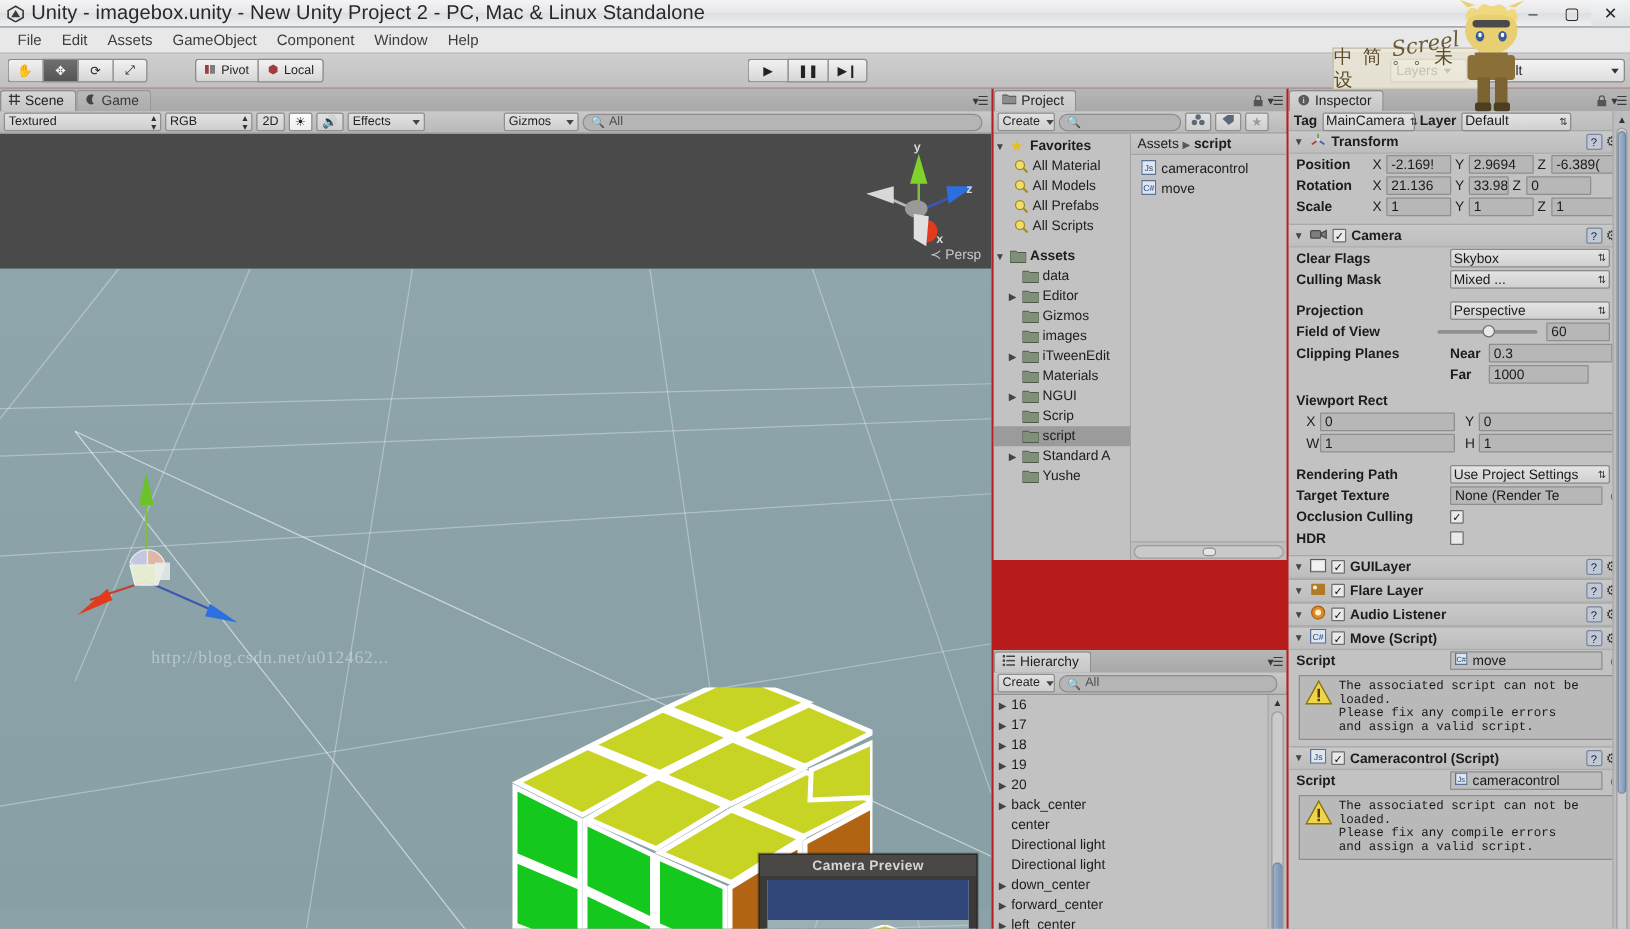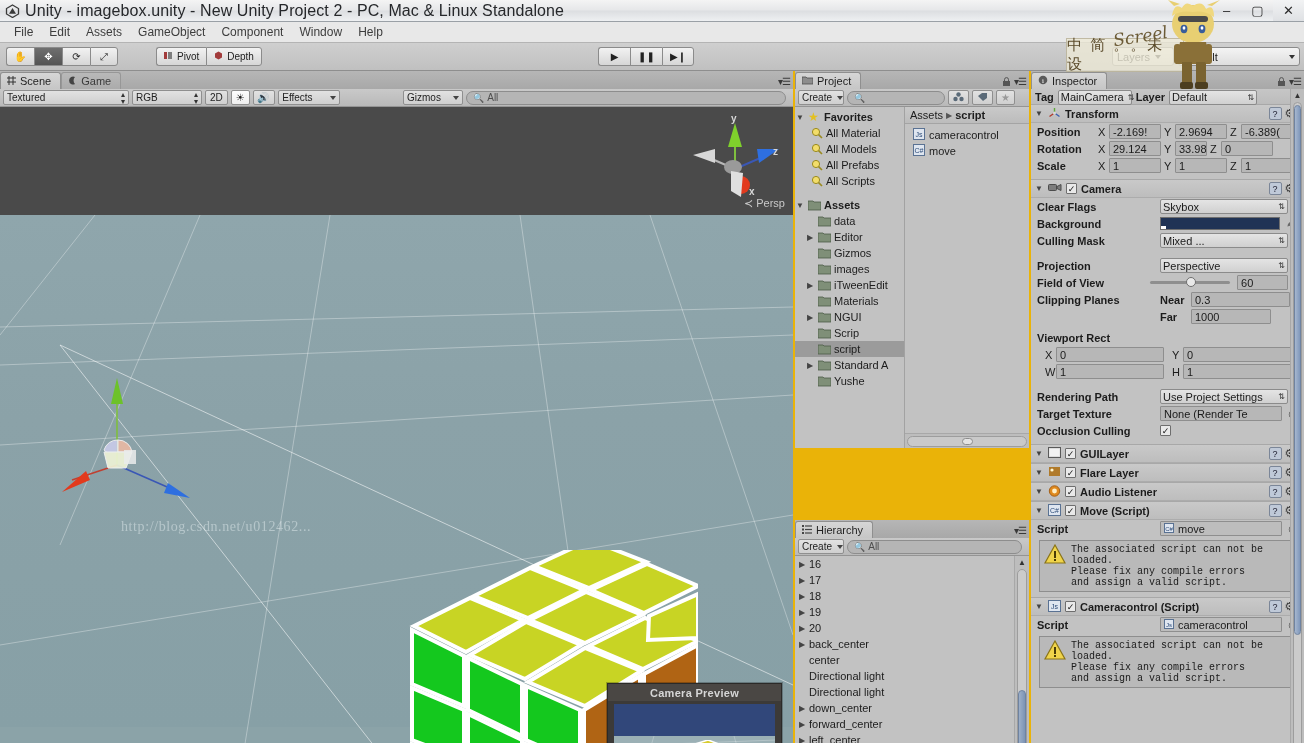--- a/index.html
+++ b/index.html
@@ -63,21 +63,21 @@
   .tdrop {
     height: 19px; background: linear-gradient(180deg,#f4f4f4,#dedede);
     border: 1px solid #8b8b8b; border-radius: 3px;
     display: flex; align-items: center; padding: 0 4px;
     font-size: 11px; color:#222;
   }
   .caret { width:0;height:0;border-left:3px solid transparent;border-right:3px solid transparent;
            border-top:4px solid #333; margin-left: 5px; }
   .updown { font-size: 8px; line-height: 7px; color:#333; margin-left:4px; }
   
-  #workspace { position: absolute; top: 71px; left: 0; right: 0; bottom: 0; background:#eab308; }
+  #workspace { position: absolute; top: 71px; left: 0; right: 0; bottom: 0; background:#b91c1c; }
 
   
   .panel { position: absolute; background: #c2c2c2; }
   .tabstrip {
     height: 18px; display: flex; align-items: flex-end;
     background: linear-gradient(180deg,#b6b6b6,#a8a8a8);
     position: relative;
   }
   .ptab {
     height: 17px; display:flex; align-items:center; gap:4px;
@@ -288,21 +288,21 @@
           </svg>
       </span>
       <span>Pivot</span>
     </div>
     <div class="tbtn">
       <span>
         <svg width="9" height="9" viewBox="0 0 9 9">
             <polygon points="4.5,0.5 8,2.5 8,6.5 4.5,8.5 1,6.5 1,2.5" fill="#a23b3b"></polygon>
           </svg>
       </span>
-      <span>Depth</span>
+      <span>Local</span>
     </div>
   </div>
 
   <div id="playgrp">
     <div class="tbtn">
       <span>▶</span>
     </div>
     <div class="tbtn">
       <span>❚❚</span>
     </div>
@@ -889,21 +889,21 @@
         <span class="xyz">X</span>
         <div class="fld" style="width:52px">-2.169!</div>
         <span class="xyz">Y</span>
         <div class="fld" style="width:52px">2.9694</div>
         <span class="xyz">Z</span>
         <div class="fld" style="width:52px">-6.389(</div>
       </div>
       <div class="row">
         <span class="insp-lbl" style="width:58px">Rotation</span>
         <span class="xyz">X</span>
-        <div class="fld" style="width:52px">29.124</div>
+        <div class="fld" style="width:52px">21.136</div>
         <span class="xyz">Y</span>
         <div class="fld" style="width:32px">33.987</div>
         <span class="xyz">Z</span>
         <div class="fld" style="width:52px">0</div>
       </div>
       <div class="row">
         <span class="insp-lbl" style="width:58px">Scale</span>
         <span class="xyz">X</span>
         <div class="fld" style="width:52px">1</div>
         <span class="xyz">Y</span>
@@ -928,31 +928,20 @@
         </span>
       </div>
       <div class="row">
         <span class="insp-lbl" style="width:120px">Clear Flags</span>
         <div class="dd" style="flex:1; margin-right:12px">
           <span>Skybox</span>
           <span class="updown">⇅</span>
         </div>
       </div>
       <div class="row">
-        <span class="insp-lbl" style="width:120px">Background</span>
-        <div style="flex:1; height:13px; background:#203355; border:1px solid #6e6e6e; position:relative">
-          <div style="position:absolute;left:0;bottom:0;width:5px;height:3px;background:#fff"></div>
-        </div>
-        <span style="margin:0 4px 0 2px">
-          <svg width="11" height="11" viewBox="0 0 11 11">
-              <path d="M8.5 1.5 a1.6 1.6 0 0 1 1 2.6 L5 8.8 2.4 9.6 3 7 7.4 2.5 a1.6 1.6 0 0 1 1.1 -1z" fill="#6a6a6a"></path>
-            </svg>
-        </span>
-      </div>
-      <div class="row">
         <span class="insp-lbl" style="width:120px">Culling Mask</span>
         <div class="dd" style="flex:1; margin-right:12px">
           <span>Mixed ...</span>
           <span class="updown">⇅</span>
         </div>
       </div>
       <div style="height:8px"></div>
       <div class="row">
         <span class="insp-lbl" style="width:120px">Projection</span>
         <div class="dd" style="flex:1; margin-right:12px">
@@ -1003,20 +992,24 @@
         </div>
       </div>
       <div class="row">
         <span class="insp-lbl" style="width:120px">Target Texture</span>
         <div class="fld" style="flex:1">None (Render Te</div>
         <span style="margin:0 3px 0 3px; font-size:10px; color:#444">◎</span>
       </div>
       <div class="row">
         <span class="insp-lbl" style="width:120px">Occlusion Culling</span>
         <span class="cbx">✓</span>
+      </div>
+      <div class="row">
+        <span class="insp-lbl" style="width:120px">HDR</span>
+        <span class="cbx"></span>
       </div>
 
       <div class="comp-head" style="margin-top:5px">
         <span class="foldarrow">▼</span>
         <span>
           <svg width="13" height="11" viewBox="0 0 13 11">
               <rect x="0.5" y="0.5" width="12" height="10" fill="#dcdcdc" stroke="#5a5a5a"></rect>
               <rect x="1.5" y="2" width="10" height="7" fill="#f2f2f2"></rect>
             </svg>
         </span>

